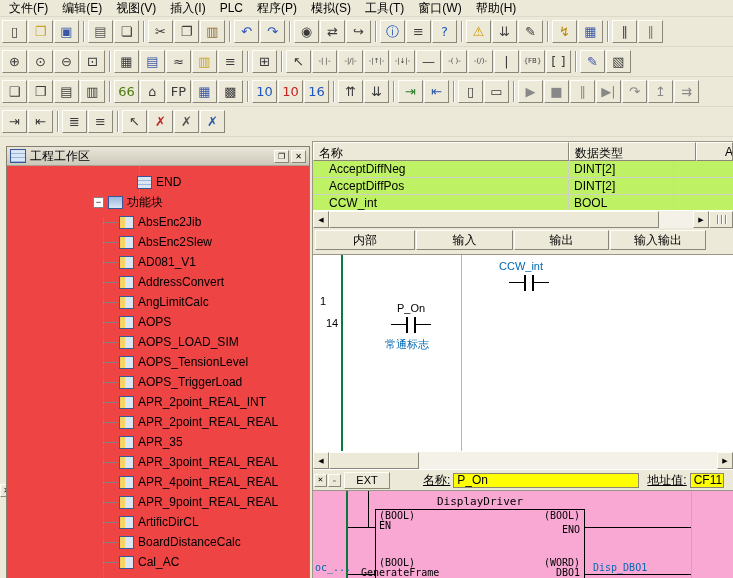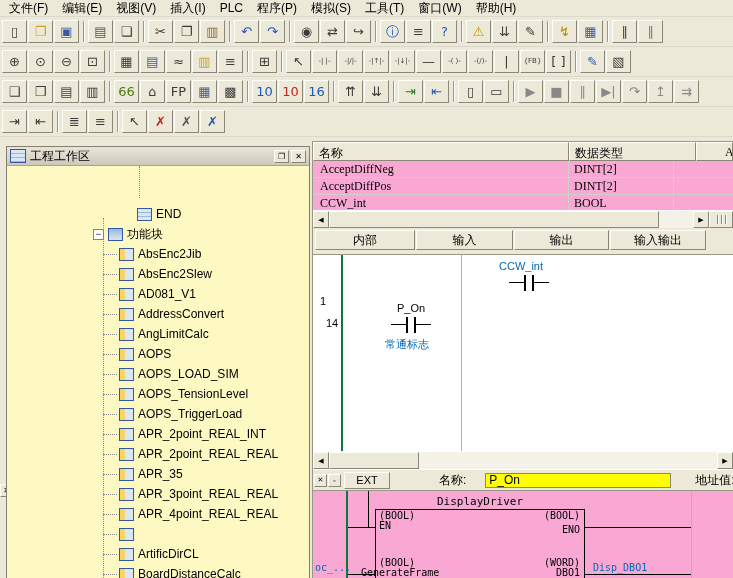--- a/index.html
+++ b/index.html
@@ -19,47 +19,47 @@
   .raised{border:1px solid;border-color:#fffef7 #8b8778 #8b8778 #fffef7;background:#ece9d8;box-sizing:border-box;}
   
   .dockbtn{position:absolute;left:0;top:484px;width:13px;height:13px;display:flex;align-items:center;justify-content:center;font-size:8px;}
   
   .workspace{position:absolute;left:6px;top:146px;width:302px;height:432px;border:1px solid #857f6f;background:#fff;}
   .ws-title{height:18px;background:linear-gradient(#e9e5d9,#cdc9ba);display:flex;align-items:center;padding:0 3px;border-bottom:1px solid #a9a393;}
   .ws-win-icon{width:14px;height:12px;border:1px solid #35589c;background:
       repeating-linear-gradient(#dbe6f4 0 3px,#9ab6dc 3px 4px);margin-right:4px;flex:none;}
   .ws-title .txt{flex:1;white-space:nowrap;overflow:hidden;}
   .capbtn{width:15px;height:13px;display:flex;align-items:center;justify-content:center;font-size:8px;margin-left:2px;flex:none;}
-  .tree{position:absolute;left:0;right:0;top:19px;bottom:0;background:#fef9c3;overflow:hidden;padding-top:38px;}
+  .tree{position:absolute;left:0;right:0;top:19px;bottom:0;background:#ef4444;overflow:hidden;padding-top:6px;}
   .tree-item{height:20px;display:flex;align-items:center;position:relative;white-space:nowrap;}
   .ti-end{padding-left:130px;}
   .ti-folder{padding-left:86px;}
   .ti-fb{padding-left:112px;}
   .ti-fb::before{content:"";position:absolute;left:96px;top:10px;width:14px;border-top:1px dotted #8a8a8a;}
   .expander{width:11px;height:11px;box-sizing:border-box;border:1px solid #848484;background:#fff;display:flex;
             align-items:center;justify-content:center;font-size:9px;line-height:1;margin-right:4px;flex:none;}
   .fbicon{width:15px;height:13px;box-sizing:border-box;border:1px solid #35589c;
           background:linear-gradient(to right,#f7d463 0 5px,#dbe6f4 5px);margin-right:4px;flex:none;}
   .endicon{width:15px;height:13px;box-sizing:border-box;border:1px solid #35589c;
            background:repeating-linear-gradient(#dbe6f4 0 3px,#9ab6dc 3px 4px);margin-right:4px;flex:none;}
   .foldericon{width:15px;height:13px;box-sizing:border-box;border:1px solid #35589c;
            background:linear-gradient(#9ab6dc,#dbe6f4);margin-right:4px;flex:none;}
   .guide{position:absolute;border-left:1px dotted #8a8a8a;}
   
   .rightpane{position:absolute;left:312px;top:141px;right:0;bottom:0;background:#ece9d8;
              border-left:1px solid #9b9786;border-top:1px solid #9b9786;display:flex;flex-direction:column;}
-  .vartable{height:68px;background:#f9a8d4;overflow:hidden;flex:none;font-family:Liberation Serif, serif;}
+  .vartable{height:68px;background:#bef264;overflow:hidden;flex:none;}
   .thead{display:flex;height:19px;}
   .th{box-sizing:border-box;border:1px solid;border-color:#fffef7 #8b8778 #8b8778 #fffef7;background:#ece9d8;
       padding:2px 0 0 5px;overflow:hidden;flex:none;}
   .thead div.th:nth-of-type(1){width:256px;}
   .thead div.th:nth-of-type(2){width:127px;}
   .thead div.th:nth-of-type(3){flex:1;padding-left:28px;}
   .trow{display:flex;height:16px;border-bottom:1px solid #d0cfc8;align-items:center;}
-  .td1{width:256px;box-sizing:border-box;border-right:1px solid #d0cfc8;padding-left:7px;overflow:hidden;height:100%;display:flex;align-items:center;}
+  .td1{width:256px;box-sizing:border-box;border-right:1px solid #d0cfc8;padding-left:16px;overflow:hidden;height:100%;display:flex;align-items:center;}
   .td2{width:105px;box-sizing:border-box;border-right:1px solid #d0cfc8;padding-left:5px;overflow:hidden;height:100%;display:flex;align-items:center;}
   .td3{flex:1;}
   
   .hsb{height:17px;display:flex;background:#f3f1e8;border-top:1px solid #fff;flex:none;align-items:stretch;}
   .sbtn{width:16px;display:flex;align-items:center;justify-content:center;font-size:7px;flex:none;}
   .sthumb{flex:none;}
   .strack{flex:1;}
   .grip{width:24px;flex:none;display:flex;align-items:center;justify-content:center;gap:3px;}
   .grip i{width:1px;height:9px;background:#8b8778;box-shadow:1px 0 0 #fff;}
   
@@ -78,21 +78,21 @@
   .contact{position:absolute;width:40px;height:18px;}
   .contact i{position:absolute;top:1px;width:2px;height:16px;background:#000;}
   .contact .b1{left:15px;} .contact .b2{left:23px;}
   .contact u{position:absolute;top:8px;height:1px;background:#000;text-decoration:none;}
   .contact .wl{left:0;width:15px;} .contact .wr{left:25px;width:15px;}
   
   .bottombar{height:20px;display:flex;align-items:center;background:#ece9d8;border-top:1px solid #fff;padding-left:1px;flex:none;}
   .mini{width:13px;height:13px;display:flex;align-items:center;justify-content:center;font-size:7px;margin-right:1px;flex:none;}
   .exttab{width:46px;height:17px;display:flex;align-items:center;justify-content:center;font-size:11px;margin-left:2px;flex:none;}
   .bspacer1{width:30px;flex:none;} .bspacer2{width:5px;flex:none;}
-  .blabel{white-space:nowrap;margin:0 19px;flex:none;}
+  .blabel{white-space:nowrap;margin:0 3px;flex:none;text-decoration:underline;}
   .yfield{background:#ffff00;border:1px solid #8b8778;height:15px;box-sizing:border-box;display:flex;align-items:center;
           padding:0 3px;overflow:hidden;white-space:nowrap;flex:none;}
   .fname{width:186px;} .faddr{flex:1;margin-right:9px;}
   
   .fbarea{flex:1;background:#f9a8d4;position:relative;overflow:hidden;border-top:1px solid #9b9786;
           font-family:"DejaVu Sans Mono","Liberation Mono",monospace;font-size:10px;}
   .fbtitle{position:absolute;left:62px;width:210px;top:4px;text-align:center;font-size:11px;}
   .fbbox{position:absolute;left:62px;top:18px;width:210px;height:120px;border:1px solid #000;box-sizing:border-box;}
   .ft{position:absolute;white-space:nowrap;}
   .wire{position:absolute;height:1px;background:#000;}
@@ -461,20 +461,21 @@
         <div class="tree-item ti-fb">
           <span class="fbicon"></span>
           <span>APR_3point_REAL_REAL</span>
         </div>
         <div class="tree-item ti-fb">
           <span class="fbicon"></span>
           <span>APR_4point_REAL_REAL</span>
         </div>
         <div class="tree-item ti-fb">
           <span class="fbicon"></span>
+          <span>APR_9point_REAL_REAL</span>
         </div>
         <div class="tree-item ti-fb">
           <span class="fbicon"></span>
           <span>ArtificDirCL</span>
         </div>
         <div class="tree-item ti-fb">
           <span class="fbicon"></span>
           <span>BoardDistanceCalc</span>
         </div>
         <div class="tree-item ti-fb">

